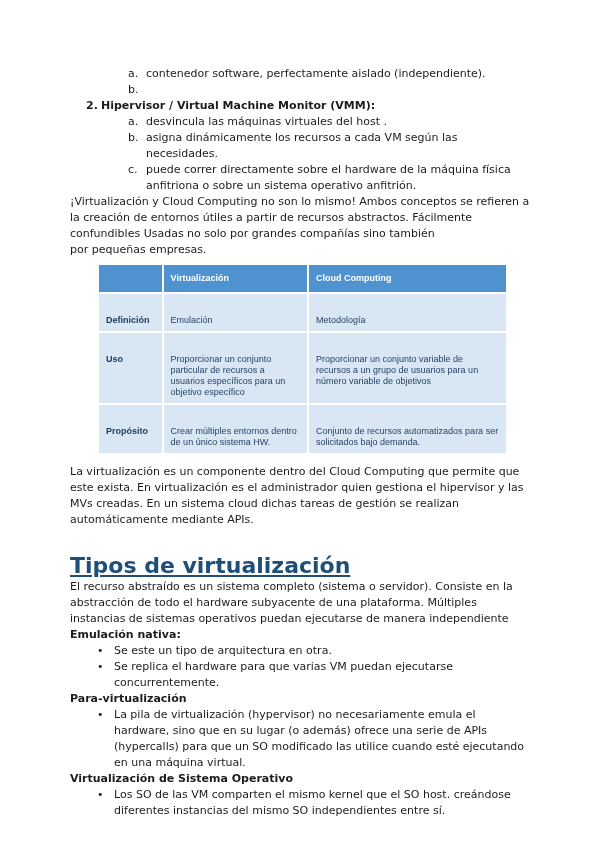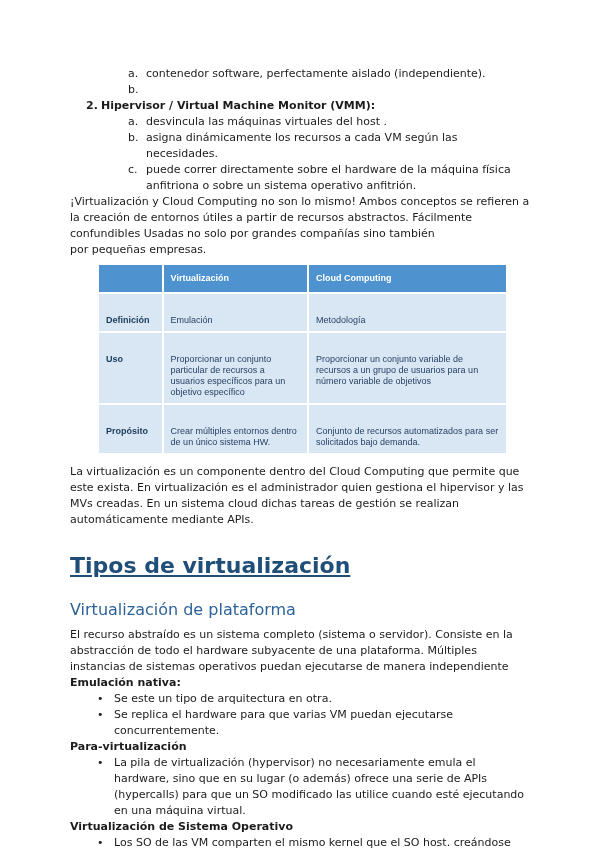--- a/index.html
+++ b/index.html
@@ -102,21 +102,20 @@
       <td class="rowlabel">Propósito</td>
       <td>Crear múltiples entornos dentro de un único sistema HW.</td>
       <td>Conjunto de recursos automatizados para ser solicitados bajo demanda.</td>
     </tr>
   </tbody>
     </table>
 
   <p class="para">La virtualización es un componente dentro del Cloud Computing que permite que este exista. En virtualización es el administrador quien gestiona el hipervisor y las MVs creadas. En un sistema cloud dichas tareas de gestión se realizan automáticamente mediante APIs.</p>
 
   <h1 class="doc-h1">Tipos de virtualización</h1>
-  <h2 class="doc-h2">Virtualización de plataforma</h2>
 
   <p class="para">El recurso abstraído es un sistema completo (sistema o servidor). Consiste en la abstracción de todo el hardware subyacente de una plataforma. Múltiples instancias de sistemas operativos puedan ejecutarse de manera independiente</p>
 
   <div class="bold-line">Emulación nativa:</div>
   <div class="bullet">
     <span class="b">•</span>
     <span>Se este un tipo de arquitectura en otra.</span>
   </div>
   <div class="bullet">
     <span class="b">•</span>

